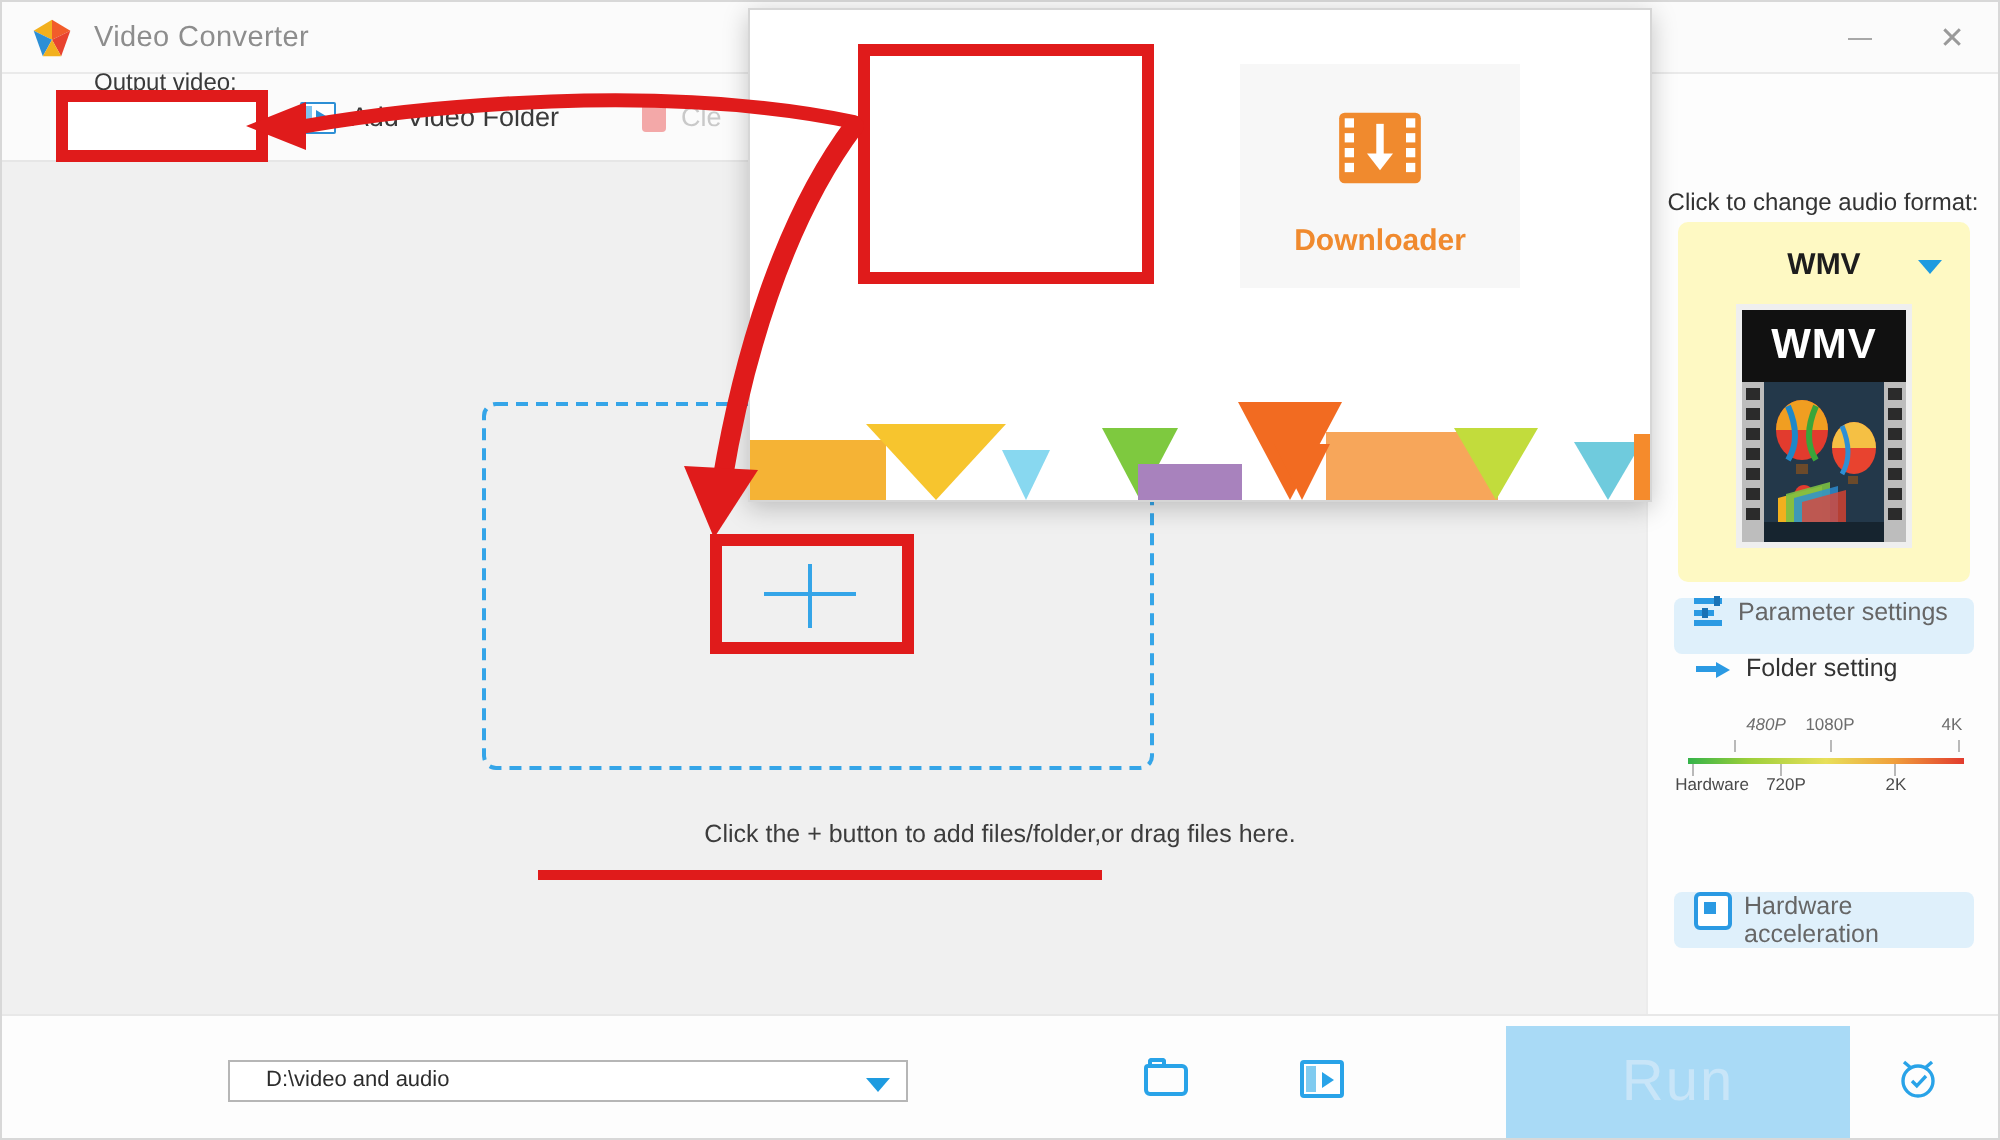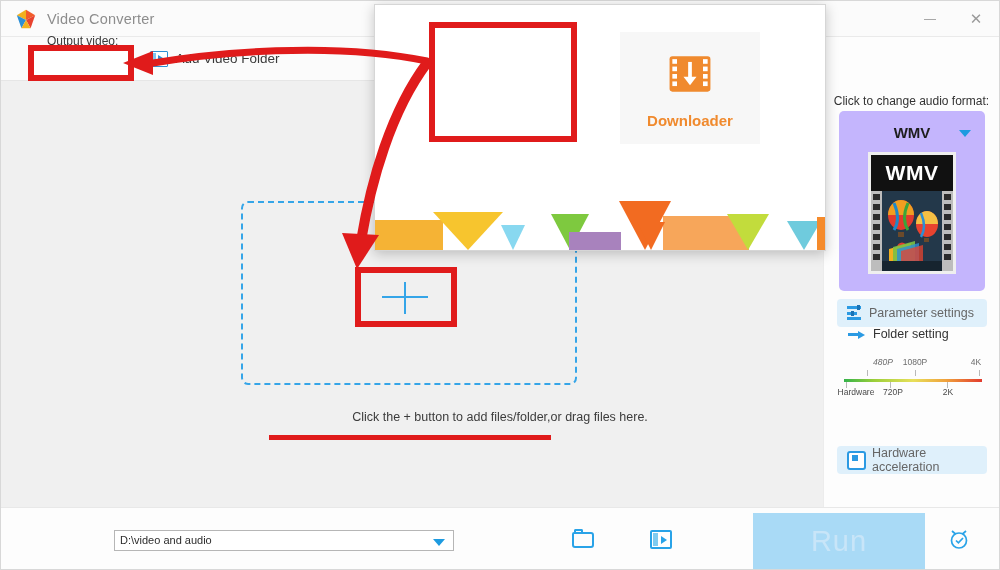--- a/index.html
+++ b/index.html
@@ -109,21 +109,21 @@
     position:absolute;right:0;top:36px;width:176px;bottom:62px;
     background:#fdfdfd;border-left:1px solid #ececec;
     box-sizing:border-box;
   }
   .rp-label{
     position:absolute;left:0;right:0;top:57px;text-align:center;
     font-size:12px;color:#333;
   }
   .fmt-card{
     position:absolute;left:15px;top:74px;width:146px;height:180px;
-    background:#c4b5fd;border-radius:5px;
+    background:#fef9c3;border-radius:5px;
   }
   .fmt-name{
     position:absolute;left:0;right:0;top:13px;text-align:center;
     font-size:15px;color:#1d1d1d;font-weight:bold;
   }
   .fmt-caret{
     position:absolute;right:14px;top:19px;width:0;height:0;
     border-left:6px solid transparent;border-right:6px solid transparent;
     border-top:7px solid #1e9be0;
   }
@@ -138,21 +138,21 @@
     letter-spacing:.5px;
   }
   .fmt-thumb-art{
     position:absolute;left:0;top:36px;right:0;bottom:0;
     background:#1a2b3a;
   }
 
   .panel-btn{
     position:absolute;left:13px;width:150px;height:28px;
     background:#dff0fb;border-radius:4px;
-    display:flex;align-items:center;
+    display:flex;align-items:flex-start;
     font-size:12.5px;color:#666;
   }
   .panel-btn .pb-label{margin-left:6px;}
   .ico-param{
     width:16px;height:14px;margin-left:10px;position:relative;flex:none;
   }
   .ico-param i{position:absolute;left:0;height:3px;background:#2b9ae3;display:block;}
   .ico-param i:nth-child(1){top:0;width:14px;}
   .ico-param i:nth-child(2){top:5.5px;width:10px;}
   .ico-param i:nth-child(3){top:11px;width:14px;}
@@ -214,21 +214,21 @@
     box-sizing:border-box;
   }
   .out-label{
     position:absolute;left:46px;top:33px;font-size:12px;color:#3a3a3a;
   }
   .out-field{
     position:absolute;left:113px;top:529px;width:340px;height:21px;
     border:1px solid #b6b6b6;background:#fff;box-sizing:border-box;
   }
   .out-val{
-    position:absolute;left:5px;top:3px;font-size:11px;color:#2d2d2d;
+    position:absolute;left:18px;top:3px;font-size:11px;color:#2d2d2d;
   }
   .out-caret{
     position:absolute;right:8px;top:8px;width:0;height:0;
     border-left:6px solid transparent;border-right:6px solid transparent;
     border-top:7px solid #1e9be0;
   }
   .ico-openfolder{
     position:absolute;left:571px;top:531px;width:22px;height:16px;
     border:2px solid #29a3e8;border-radius:2px 3px 3px 3px;
     box-sizing:border-box;
@@ -317,20 +317,24 @@
 
   <div class="toolbar">
     <div class="tb-item" style="margin-left:18px;">
       <span class="tb-plus">+</span>
       <span>Add Files</span>
     </div>
     <div class="tb-caret"></div>
     <div class="tb-item">
       <span class="ico-foldervid"></span>
       <span>Add Video Folder</span>
+    </div>
+    <div class="tb-item tb-clear" style="margin-left:22px;">
+      <span class="ico-trash"></span>
+      <span>Cle</span>
     </div>
   </div>
 
   <div class="main">
     <div class="dropzone"></div>
   </div>
   <div class="plus-wrap">
     <div class="plus-sign"></div>
   </div>
   <div class="hint">Click the + button to add files/folder,or drag files here.</div>

